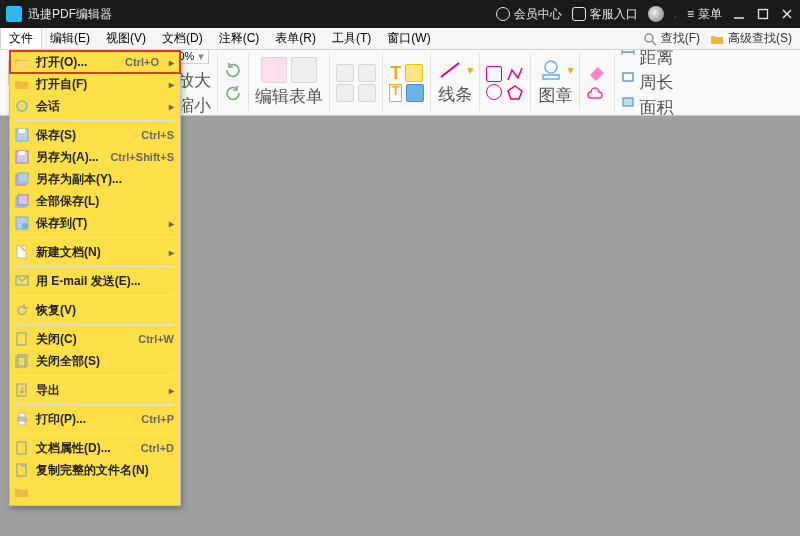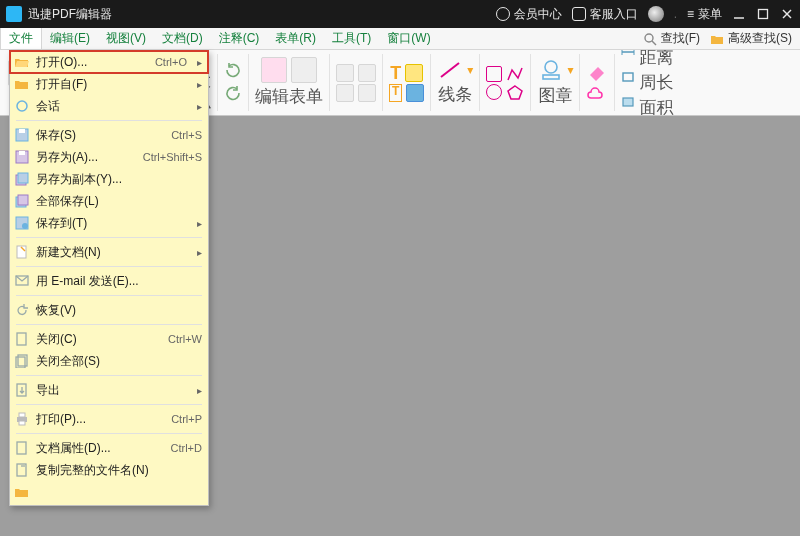--- a/index.html
+++ b/index.html
@@ -9,37 +9,37 @@
   .titlebar .title { flex: 0 0 auto; font-size: 12px; }
   .titlebar .spacer { flex: 1; }
   .tb-right { display: flex; align-items: center; gap: 10px; color: #e6e6e6; }
   .tb-item { display: flex; align-items: center; gap: 4px; cursor: pointer; }
   .tb-ico { width: 14px; height: 14px; display: inline-block; border: 1px solid #e6e6e6; border-radius: 50%; }
   .tb-avatar { width: 16px; height: 16px; border-radius: 50%; background: radial-gradient(circle at 40% 40%, #eee, #777); }
   .tb-sep { color: #666; }
   .sysbtn { width: 14px; height: 14px; display: inline-flex; align-items: center; justify-content: center; cursor: pointer; }
   .hamb { display: inline-block; line-height: 1; }
   .menubar { background: #f6f6f6; height: 22px; border-bottom: 1px solid #d6d6d6; display: flex; align-items: stretch; font-size: 12px; }
-  .menu-item { padding: 0 8px; display: flex; align-items: center; cursor: pointer; color: #15803d; }
+  .menu-item { padding: 0 8px; display: flex; align-items: center; cursor: pointer; color: #000000; }
   .menu-item.active { background: #fff; border-left: 1px solid #d6d6d6; border-right: 1px solid #d6d6d6; }
   .menu-rightbar { margin-left: auto; display: flex; align-items: center; gap: 10px; padding-right: 8px; }
   .mrb-btn { display: flex; align-items: center; gap: 4px; cursor: pointer; color: #333; }
   .mrb-ico { width: 14px; height: 14px; display:inline-block; }
   .ribbon { background: #f9f9f9; height: 66px; border-bottom: 1px solid #c8c8c8; display: flex; align-items: stretch; padding: 4px 2px; overflow: hidden; }
   .rgrp { display: flex; flex-direction: column; align-items: center; justify-content: center; padding: 0 6px; border-right: 1px solid #e2e2e2; gap: 2px; }
   .rrow { display: flex; gap: 4px; }
   .ric { width: 18px; height: 18px; background: #eee; border: 1px solid #d6d6d6; border-radius: 2px; display:inline-block; }
   .ric.big { width: 26px; height: 26px; }
   .rlbl { font-size: 17px; color: #555; white-space: nowrap; }
   .zoom { display: flex; align-items: center; border: 1px solid #d0d0d0; height: 20px; padding: 0 4px; background:#fff; }
   .zoom span { font-size: 11px; }
   .zoom .dd { margin-left: 4px; color: #888; }
   .canvas { position: absolute; top: 116px; left: 0; right: 0; bottom: 0; background: #9e9e9e; }
   
-  .dropdown { position: absolute; top: 50px; left: 9px; width: 200px; background: #fef9c3; border: 1px solid #bfbfbf; box-shadow: 2px 3px 6px rgba(0,0,0,0.25); z-index: 10; padding-bottom: 2px; }
+  .dropdown { position: absolute; top: 50px; left: 9px; width: 172px; background: #fde047; border: 1px solid #bfbfbf; box-shadow: 2px 3px 6px rgba(0,0,0,0.25); z-index: 10; padding-bottom: 2px; font-weight: bold; }
   .dd-item { display: flex; align-items: center; height: 22px; padding: 0 6px 0 4px; cursor: pointer; color: #222; gap: 6px; }
   .dd-item.highlight { outline: 2px solid #d43c2a; outline-offset: -1px; }
   .dd-ico { width: 16px; height: 16px; flex: 0 0 16px; display:inline-flex; align-items:center; justify-content:center; }
   .dd-label { flex: 1; white-space: nowrap; }
   .dd-shortcut { color: #666; margin-left: auto; font-size: 11px; }
   .dd-arrow { color: #666; font-size: 10px; margin-left: 4px; }
   .dd-sep { height: 1px; background: #e0e0e0; margin: 3px 6px; }
   
   .ic-folder { fill: #f4b63f; }
   .ic-gray path, .ic-gray rect, .ic-gray circle { fill: none; stroke: #9aa; stroke-width: 1.3; }

